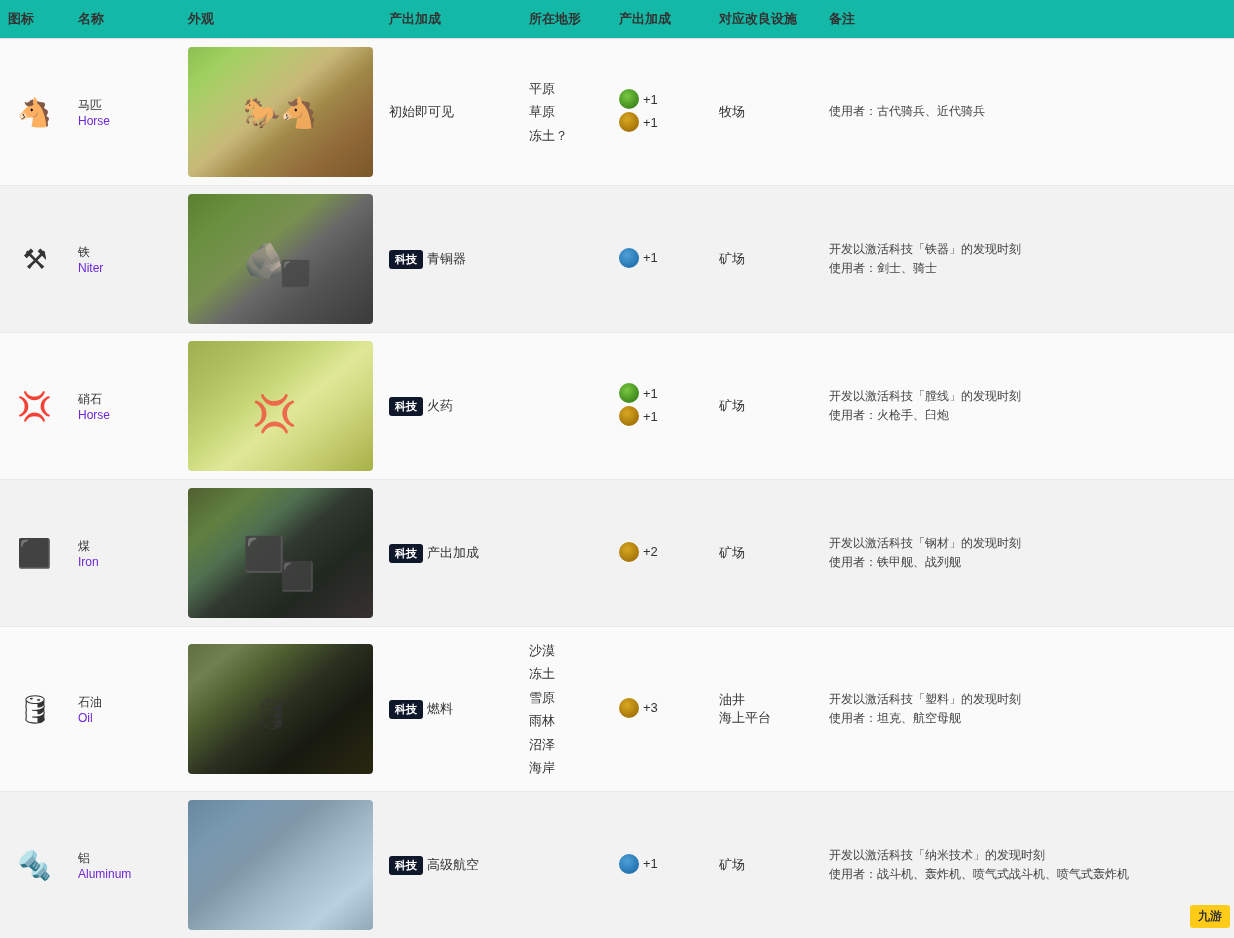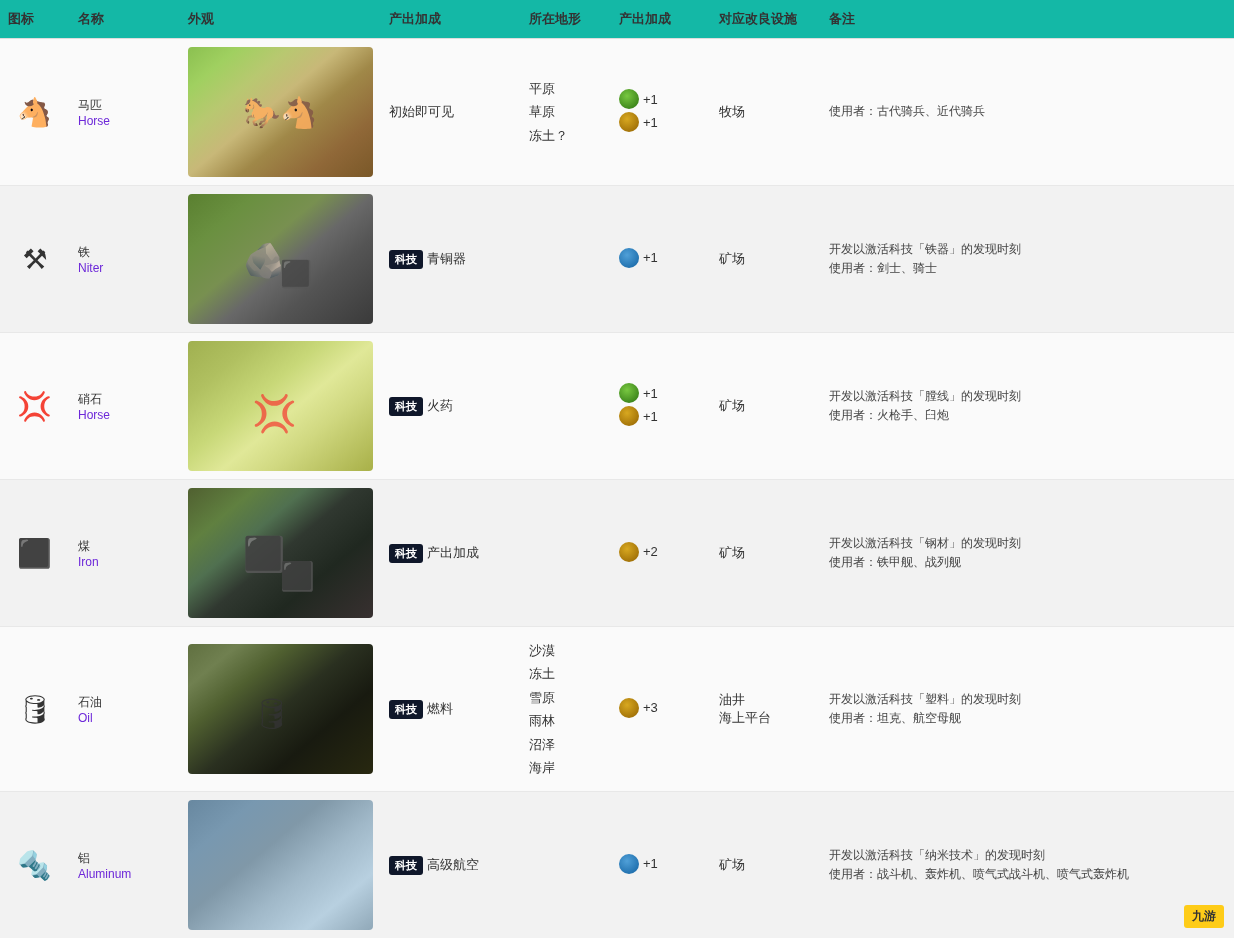--- a/index.html
+++ b/index.html
@@ -125,21 +125,21 @@
       line-height: 1.6;
       font-size: 12px;
       color: #444;
     }
     .terrain-list {
       line-height: 1.8;
     }
     .watermark {
       position: fixed;
       bottom: 10px;
-      right: 10px;
+      right: 4px;
       background: rgba(255,200,0,0.9);
       color: #333;
       padding: 3px 8px;
       font-size: 12px;
       border-radius: 3px;
       font-weight: bold;
     }
   </style>
 </head>
 <body>

